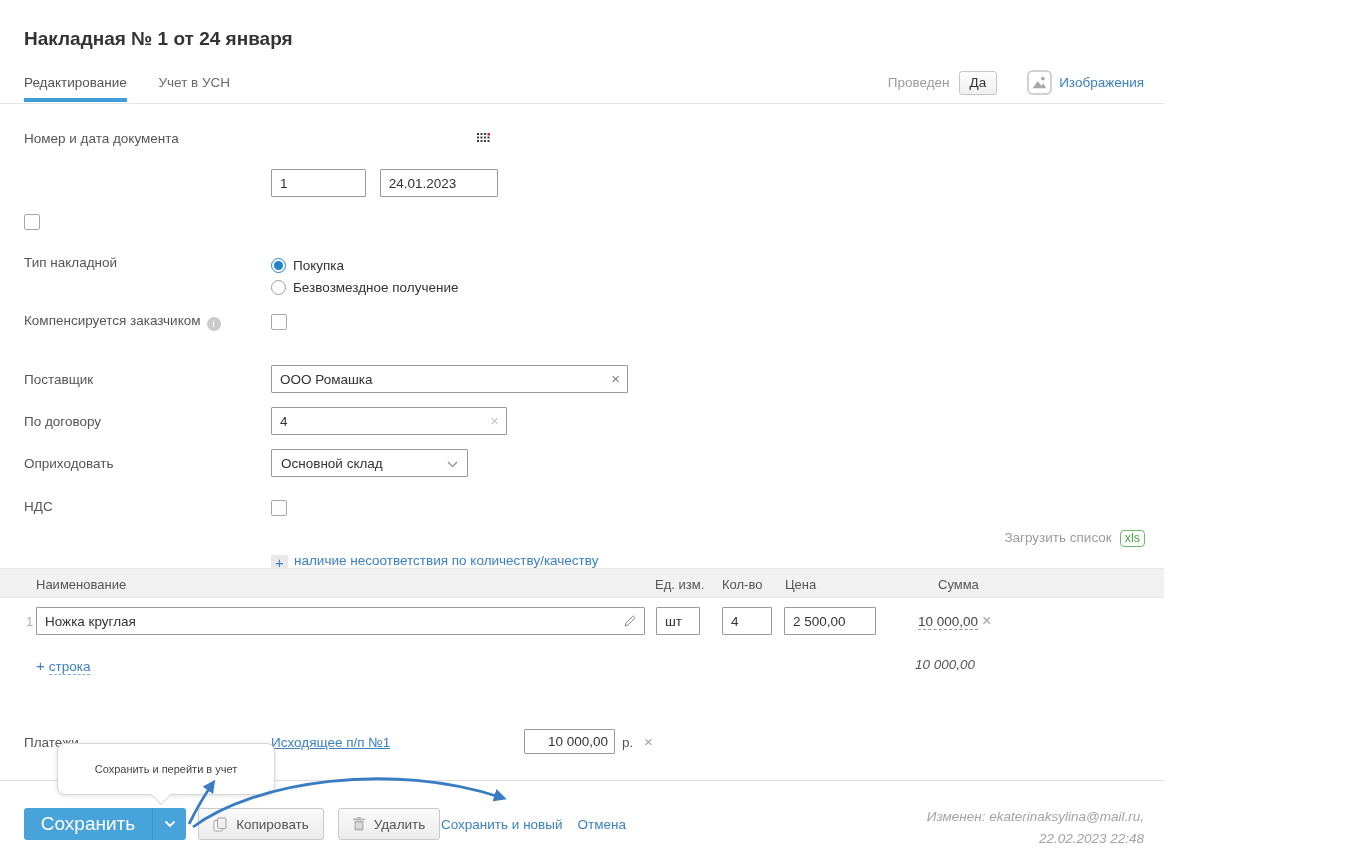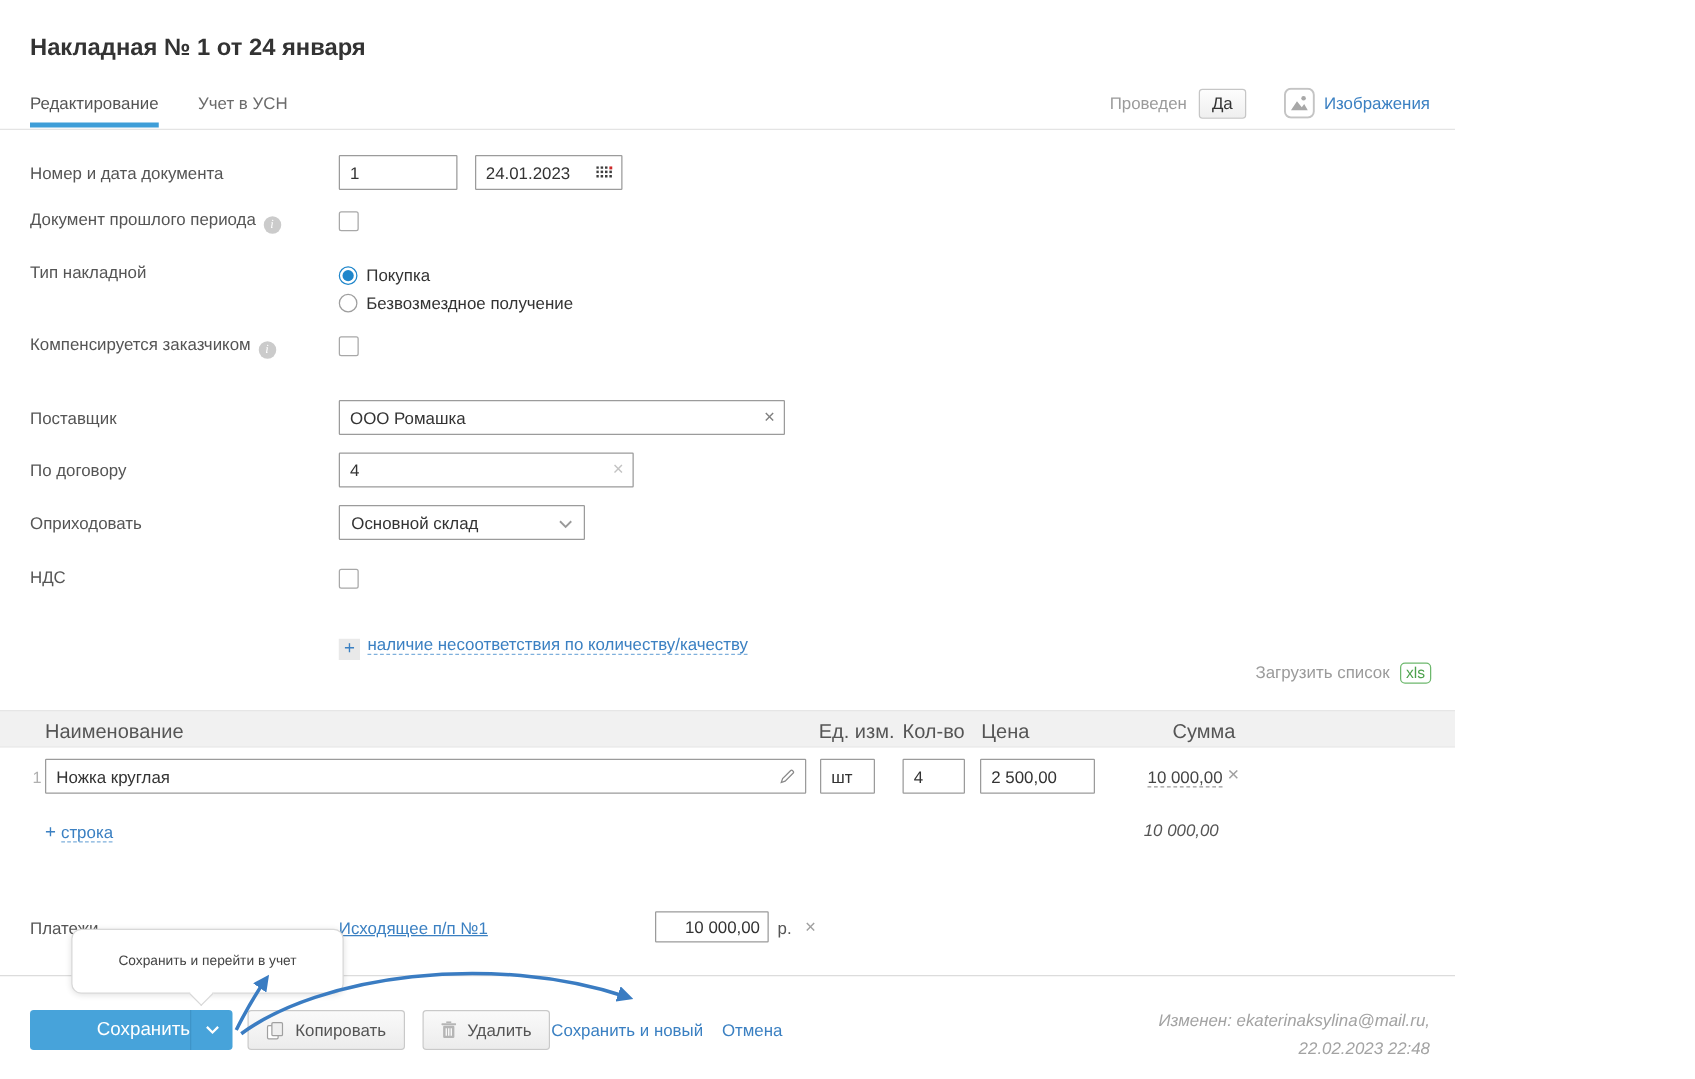--- a/index.html
+++ b/index.html
@@ -42,21 +42,21 @@
   .select { position:relative; width:197px; height:28px; border:1px solid #9b9b9b; border-radius:1px; background:#fff; cursor:pointer; }
   .select .sel-text { position:absolute; left:9px; top:6px; font-size:13.5px; color:#333; }
   .select .chev { position:absolute; right:9px; top:11px; line-height:0; }
   .dashed-link { color:#3b80c2; text-decoration:none; border-bottom:1px dashed #7fb0dc; cursor:pointer; font-size:13.5px; }
   .plus-box { display:inline-block; width:17px; height:17px; background:#e9e9e9; color:#3b80c2; font-size:15px; text-align:center; line-height:16px; margin-right:6px; vertical-align:-3px; cursor:pointer; }
 
   
   .items { position:absolute; top:530px; left:0; right:0; }
   .upload-row { text-align:right; padding-right:19px; height:20px; color:#9b9b9b; font-size:13.5px; }
   .xls-badge { display:inline-block; border:1px solid #6db86d; color:#4ca14c; border-radius:4px; padding:0 4px 1px; font-size:12.5px; margin-left:8px; cursor:pointer; background:#fff; }
-  .thead { position:relative; margin-top:18px; height:30px; background:#f1f1f1; border-top:1px solid #e6e6e6; border-bottom:1px solid #e9e9e9; color:#555; font-size:16px; }
+  .thead { position:relative; margin-top:18px; height:30px; background:#f1f1f1; border-top:1px solid #e6e6e6; border-bottom:1px solid #e9e9e9; color:#555; font-size:13px; }
   .thead span { position:absolute; top:8px; }
   .th-name{left:36px;} .th-unit{left:655px;} .th-qty{left:722px;} .th-price{left:785px;} .th-sum{left:938px;}
   .trow { position:relative; margin-top:9px; height:28px; }
   .row-num { position:absolute; left:26px; top:7px; color:#b0b0b0; }
   .name-inp { position:absolute; left:36px; width:609px; }
   .pencil-icon { position:absolute; right:9px; top:8px; cursor:pointer; line-height:0; }
   .unit-inp { position:absolute; left:656px; width:44px; }
   .qty-inp  { position:absolute; left:722px; width:50px; }
   .price-inp{ position:absolute; left:784px; width:92px; }
   .sum-link { position:absolute; left:918px; top:7px; color:#444; border-bottom:1px dashed #999; cursor:pointer; font-size:13.5px; }
@@ -74,21 +74,21 @@
   .pay-cur { position:absolute; left:622px; top:7px; color:#555; font-size:13.5px; }
   .pay-del { position:absolute; left:644px; top:5px; color:#a0a0a0; font-size:15px; cursor:pointer; }
 
   
   .page-divider { position:absolute; top:780px; left:0; right:0; border-top:1px solid #dcdcdc; }
   .tooltip { position:absolute; left:57px; top:743px; width:218px; height:52px; background:#fff; border:1px solid #d8d8d8; border-radius:8px; box-shadow:0 1px 5px rgba(0,0,0,0.12); z-index:5; }
   .tooltip-text { width:100%; text-align:center; line-height:50px; color:#444; font-size:11px; }
   .tooltip-pointer { position:absolute; left:96px; bottom:-8px; width:14px; height:14px; background:#fff; border-right:1px solid #d8d8d8; border-bottom:1px solid #d8d8d8; transform:rotate(45deg); }
   .actions { position:absolute; top:808px; left:24px; display:flex; align-items:center; }
   .save-split { display:flex; height:32px; background:#47a3da; border-radius:3px; color:#fff; cursor:pointer; }
-  .save-main { width:128px; text-align:right; line-height:32px; font-size:15px; }
+  .save-main { width:128px; text-align:center; line-height:32px; font-size:19px; }
   .save-caret { width:34px; border-left:1px solid #3e94c8; display:flex; align-items:center; justify-content:center; }
   .btn-gray { height:32px; border:1px solid #c9c9c9; border-radius:3px; background:linear-gradient(#fafafa,#ececec); color:#555; font-size:13.5px; display:flex; align-items:center; justify-content:center; gap:9px; cursor:pointer; }
   .btn-copy { width:126px; margin-left:12px; }
   .btn-delete { width:102px; margin-left:14px; }
   .action-link { font-size:13.5px; color:#3b80c2; cursor:pointer; }
   .link-savenew { margin-left:1px; }
   .link-cancel { margin-left:15px; }
   .footer-note { position:absolute; top:806px; right:20px; text-align:right; color:#a3a3a3; font-style:italic; font-size:13.5px; line-height:22px; }
 
   .arrows-overlay { position:absolute; left:0; top:0; width:1356px; height:863px; pointer-events:none; z-index:6; }
@@ -120,21 +120,21 @@
 
   <div class="form">
 
     <div class="frow mb-a">
       <div class="flabel">Номер и дата документа</div>
       <div class="fcontrol">
         <span class="inp-wrap">
           <input class="inp" style="width: 95px;" value="1">
         </span>
         <span class="date-wrap">
-          <input class="inp" style="width: 118px; padding-right: 39px;" value="24.01.2023">
+          <input class="inp" style="width: 118px; padding-right: 39px; margin-top: 45px;" value="24.01.2023">
           <span class="cal-icon">
             <svg width="13" height="11" viewBox="0 0 13 11">
               <g fill="#3c3c3c">
                 <rect x="0" y="0" width="2" height="2"></rect>
                   <rect x="3.5" y="0" width="2" height="2"></rect>
                   <rect x="7" y="0" width="2" height="2"></rect>
                 <rect x="0" y="3.5" width="2" height="2"></rect>
                   <rect x="3.5" y="3.5" width="2" height="2"></rect>
                   <rect x="7" y="3.5" width="2" height="2"></rect>
                   <rect x="10.5" y="3.5" width="2" height="2"></rect>
@@ -144,21 +144,20 @@
                   <rect x="10.5" y="7" width="2" height="2"></rect>
               </g>
               <rect x="10.5" y="0" width="2.5" height="2.5" fill="#cc2a2a"></rect>
             </svg>
           </span>
         </span>
       </div>
     </div>
 
     <div class="frow mb-b">
-      <div class="flabel nopad"><span>Документ прошлого периода</span><span class="info-icon">i</span></div>
       <div class="fcontrol"><span class="checkbox"></span></div>
     </div>
 
     <div class="frow mb-c">
       <div class="flabel nopad">Тип накладной</div>
       <div class="fcontrol">
         <div class="radio-line">
           <span class="radio checked"></span>
           <span class="radio-text">Покупка</span>
         </div>

